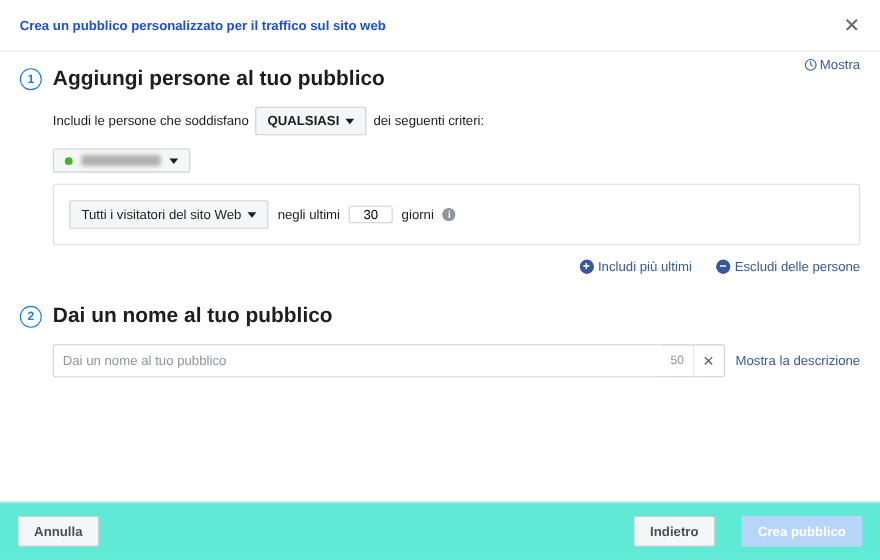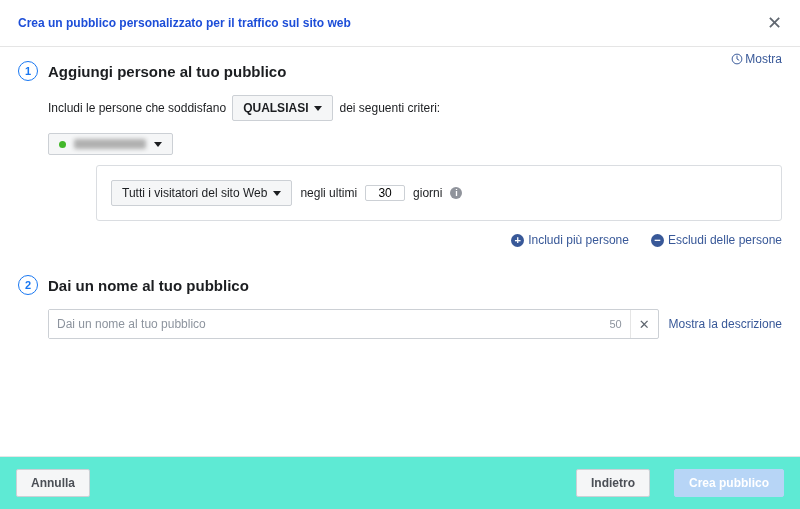--- a/index.html
+++ b/index.html
@@ -62,21 +62,21 @@
     border-radius: 50%;
     color: #1877f2;
     font-size: 11px;
     font-weight: 600;
     display: flex;
     align-items: center;
     justify-content: center;
     flex-shrink: 0;
   }
   .section-title {
-    font-size: 15px;
+    font-size: 19px;
     font-weight: bold;
     color: #1c1e21;
   }
   .section-body {
     padding-left: 30px;
   }
   .include-row {
     display: flex;
     align-items: center;
     gap: 6px;
@@ -125,21 +125,20 @@
   }
   .criteria-box {
     border: 1px solid #dadde1;
     border-radius: 3px;
     padding: 14px 14px;
     display: flex;
     align-items: center;
     gap: 8px;
     font-size: 12px;
     color: #1c1e21;
-    margin-left: 48px;
   }
   .days-input {
     width: 40px;
     text-align: center;
     border: 1px solid #ccd0d5;
     border-radius: 2px;
     padding: 0 2px;
     font-size: 12px;
   }
   .info-icon {
@@ -290,21 +289,21 @@
         </span>
         <span>negli ultimi</span>
         <input class="days-input" value="30" style="">
         <span>giorni</span>
         <span class="info-icon">i</span>
       </div>
 
       <div class="action-links">
         <div class="action-link">
           <span class="plus-circle">+</span>
-          <span>Includi più persone</span>
+          <span>Includi più ultimi</span>
         </div>
         <div class="action-link">
           <span class="minus-circle">−</span>
           <span>Escludi delle persone</span>
         </div>
       </div>
     </div>
   </div>
 
   <div class="section">

